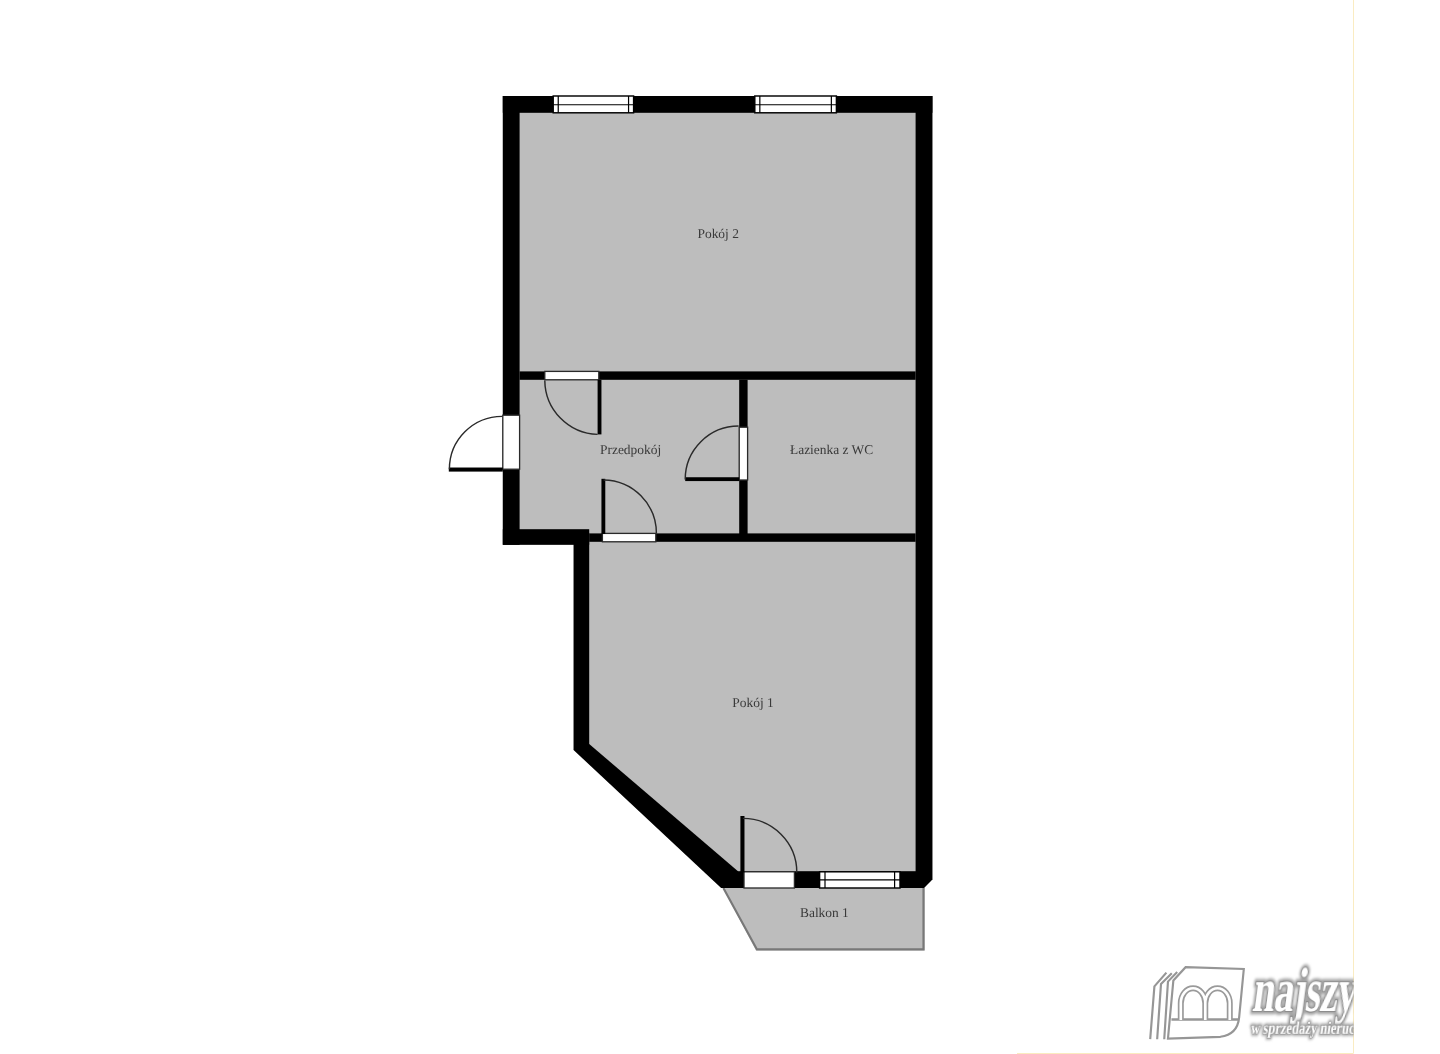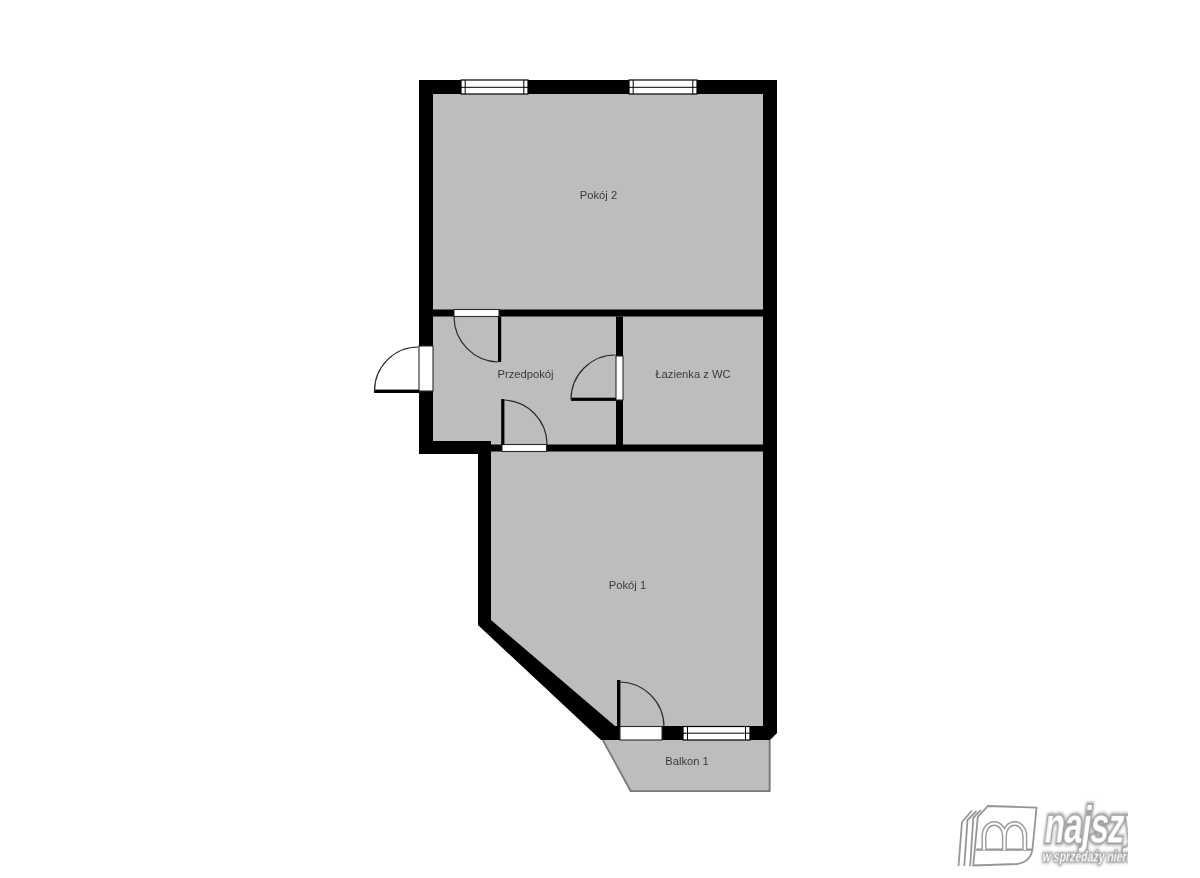--- a/index.html
+++ b/index.html
@@ -1,17 +1,17 @@
 <!DOCTYPE html>
 <html><head>
 <meta charset="utf-8">
 <style>
   html,body{margin:0;padding:0;background:#ffffff;}
   #stage{position:relative;width:1128px;height:878px;background:#eab308;overflow:hidden;
-         font-family:Liberation Sans, sans-serif;}
+         font-family:Liberation Serif, serif;}
 </style>
 </head>
 <body>
 <div id="stage">
 <svg width="1200" height="878" viewBox="0 0 1200 878" xmlns="http://www.w3.org/2000/svg">
 
   <rect x="0" y="0" width="1200" height="878" fill="#ffffff"></rect>
 
   <g>
     <polygon points="602,739 770.5,739 770.5,792 630,792" fill="#bdbdbd"></polygon>

